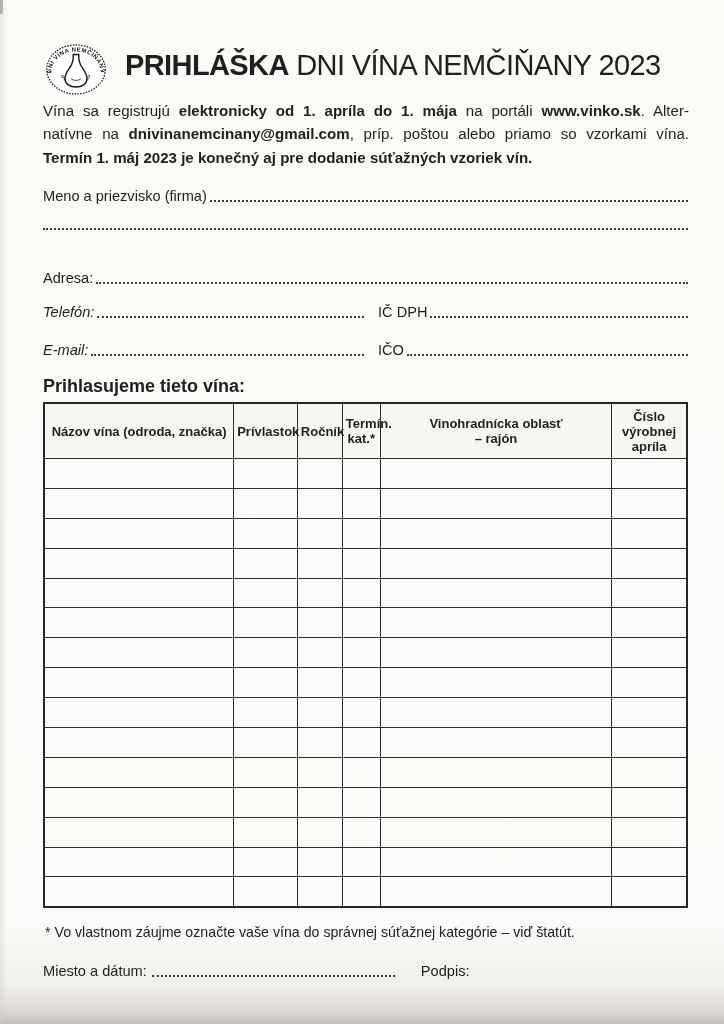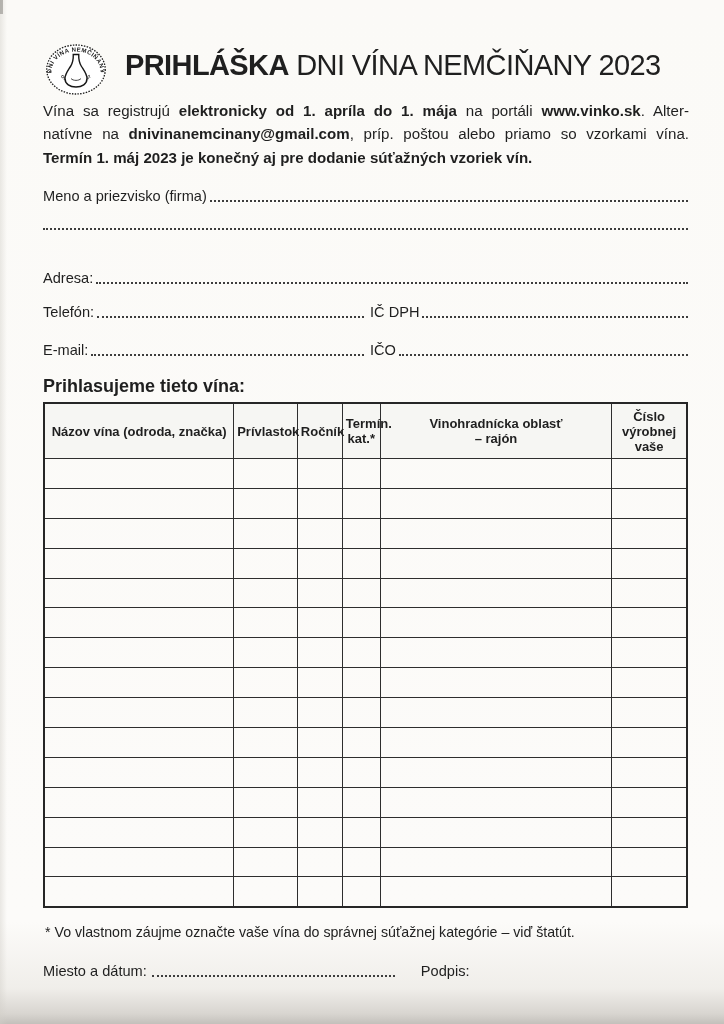--- a/index.html
+++ b/index.html
@@ -21,22 +21,22 @@
 
   
   .intro { position:absolute; left:43px; top:99px; width:646px; font-size:15.1px; line-height:23.4px; }
   .intro .b { font-weight:700; }
   .intro-line.just { text-align:justify; text-align-last:justify; }
 
   
   .fline { position:absolute; left:43px; width:645px; display:flex; align-items:flex-end; font-size:14.6px; line-height:16px; }
   .fline .lbl { white-space:nowrap; }
   .dots { flex:1 1 auto; border-bottom:2px dotted #3d3d3d; margin:0 0 2px 3px; min-width:10px; }
-  .left-seg { display:flex; width:321px; flex:0 0 321px; }
-  .lbl2 { white-space:nowrap; margin-left:6px; }
+  .left-seg { display:flex; width:321px; flex:0 0 321px;font-style:italic; }
+  .lbl2 { white-space:nowrap; margin-left:14px; }
 
   .wines-heading { position:absolute; left:43px; top:376px; font-size:18px; font-weight:700; }
 
   
   .wine-table { position:absolute; left:43px; top:402px; width:645px; border-collapse:collapse; table-layout:fixed;
                 border:2.5px solid #262626; }
   .wine-table th {
     border:1.7px solid #2e2e2e; background:#f6f6f3;
     font-size:13px; font-weight:700; line-height:15px; text-align:center; vertical-align:middle;
     height:50px; padding:2px 3px;
@@ -142,21 +142,21 @@
             <div>Termín.</div>
             <div>kat.*</div>
           </th>
           <th>
             <div>Vinohradnícka oblasť</div>
             <div>– rajón</div>
           </th>
           <th>
             <div>Číslo</div>
             <div>výrobnej</div>
-            <div>vaše</div>
+            <div>apríla</div>
           </th>
         </tr>
       </thead>
     <tbody>
         <tr>
           <td></td>
           <td></td>
           <td></td>
           <td></td>
           <td></td>

